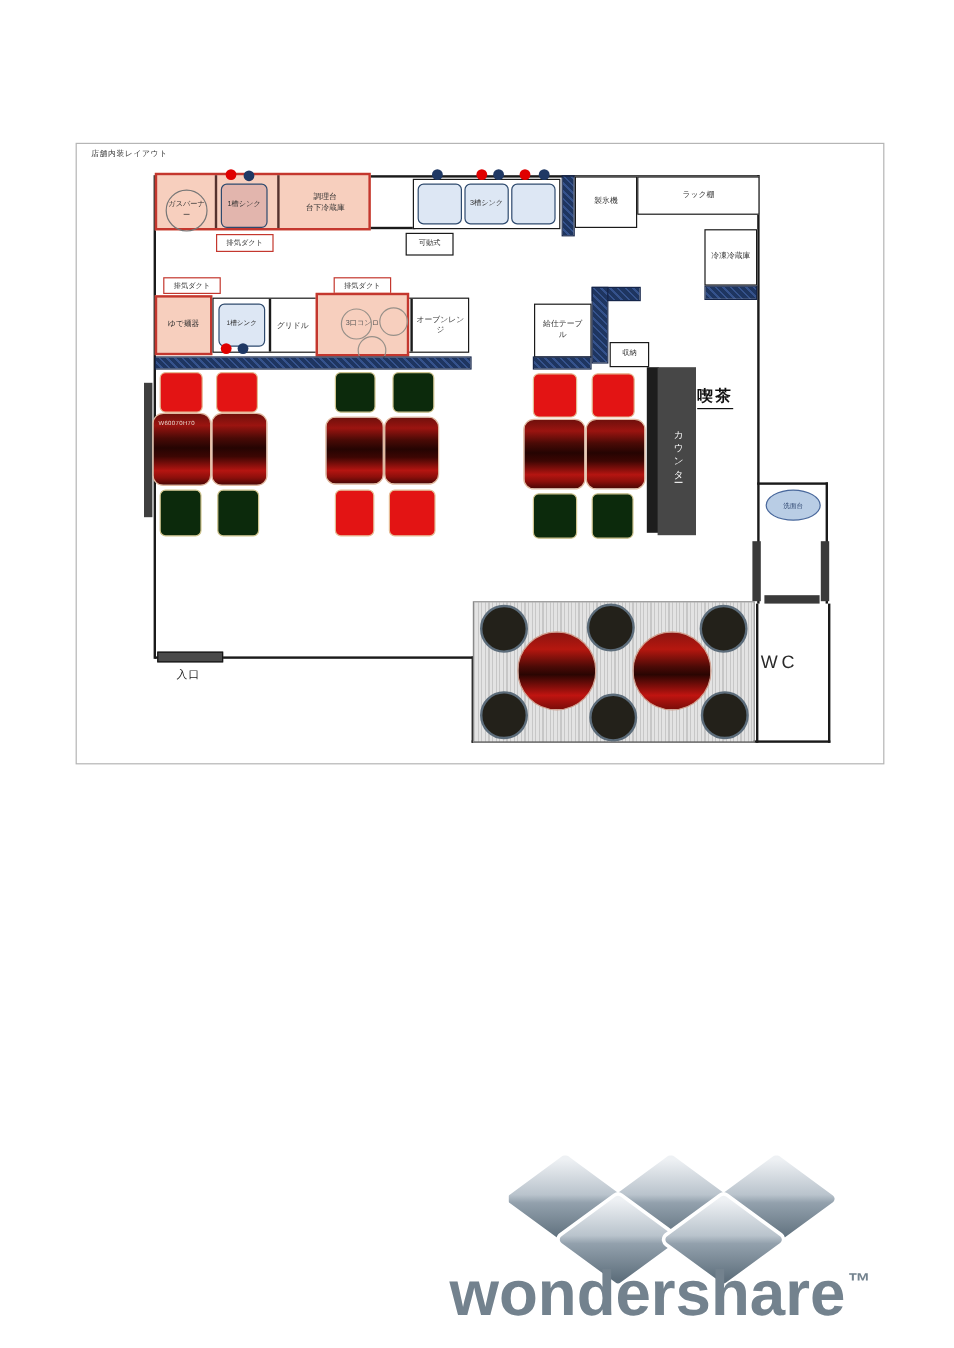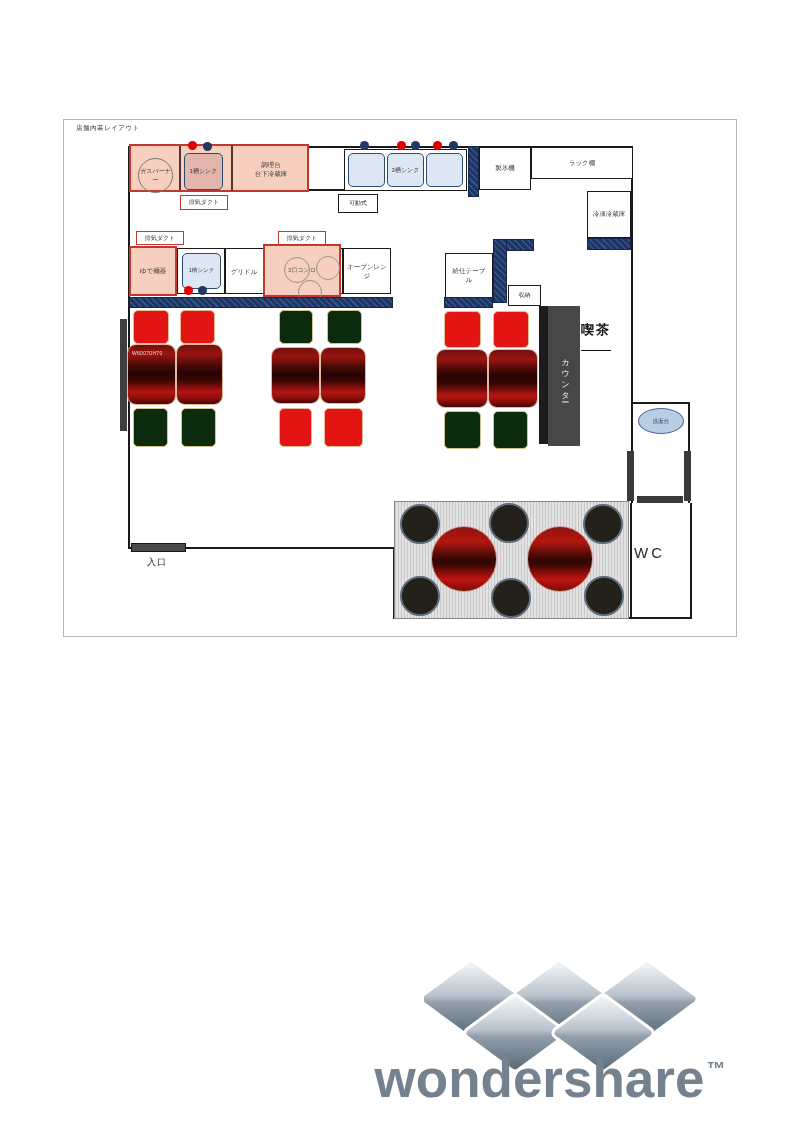--- a/index.html
+++ b/index.html
@@ -35,21 +35,21 @@
   .mat{position:absolute;background:repeating-linear-gradient(90deg,#c7c7c7 0 1px,#e3e3e3 1px 3px);
        border:1px solid #8a8a8a;box-sizing:border-box;}
   .stool{position:absolute;width:40px;height:40px;border-radius:50%;background:#23211a;border:2.5px solid #5c6c7a;box-sizing:border-box;}
   .rtable{position:absolute;width:66px;height:66px;border-radius:50%;box-sizing:border-box;border:1px solid #d0a090;
        background:linear-gradient(180deg,#8c1410 0%,#b5170f 22%,#4a0a06 45%,#2a0502 55%,#c01410 82%,#7a0d09 100%);}
   .ring{position:absolute;border:1px solid #979089;border-radius:50%;box-sizing:border-box;}
   .counter-black{position:absolute;background:#1d1d1d;}
   .counter-gray{position:absolute;background:#474747;display:flex;align-items:center;justify-content:center;}
   .counter-label{writing-mode:vertical-rl;color:#fff;font-size:8px;letter-spacing:2px;}
   .cafe-label{position:absolute;font-size:13px;font-weight:bold;color:#111;letter-spacing:2px;
-       border-bottom:1.5px solid #111;padding-bottom:11px;}
+       border-bottom:1.5px solid #111;padding-bottom:1px;}
   .wc-label{position:absolute;font-size:15px;letter-spacing:3px;color:#2a2a2a;text-align:left;}
   .entrance-label{position:absolute;font-size:9px;color:#222;letter-spacing:1px;}
   .wash-ellipse{position:absolute;background:#b9cde5;border:1px solid #49689c;border-radius:50%;
        display:flex;align-items:center;justify-content:center;font-size:5.5px;color:#1f3864;}
   .nook{position:absolute;border-top:2px solid #1a1a1a;border-right:2px solid #1a1a1a;box-sizing:border-box;}
   .logo-text-row{position:absolute;left:348px;top:1052px;width:404px;display:flex;justify-content:center;align-items:flex-start;}
   .logo-word{font-size:53px;font-weight:bold;color:#73828e;letter-spacing:0px;line-height:1;}
   .logo-tm{font-size:19px;font-weight:bold;color:#73828e;margin-top:6px;margin-left:2px;}
   .t6{font-size:6px;} .t65{font-size:6.5px;} .t55{font-size:5.5px;}
 </style>

